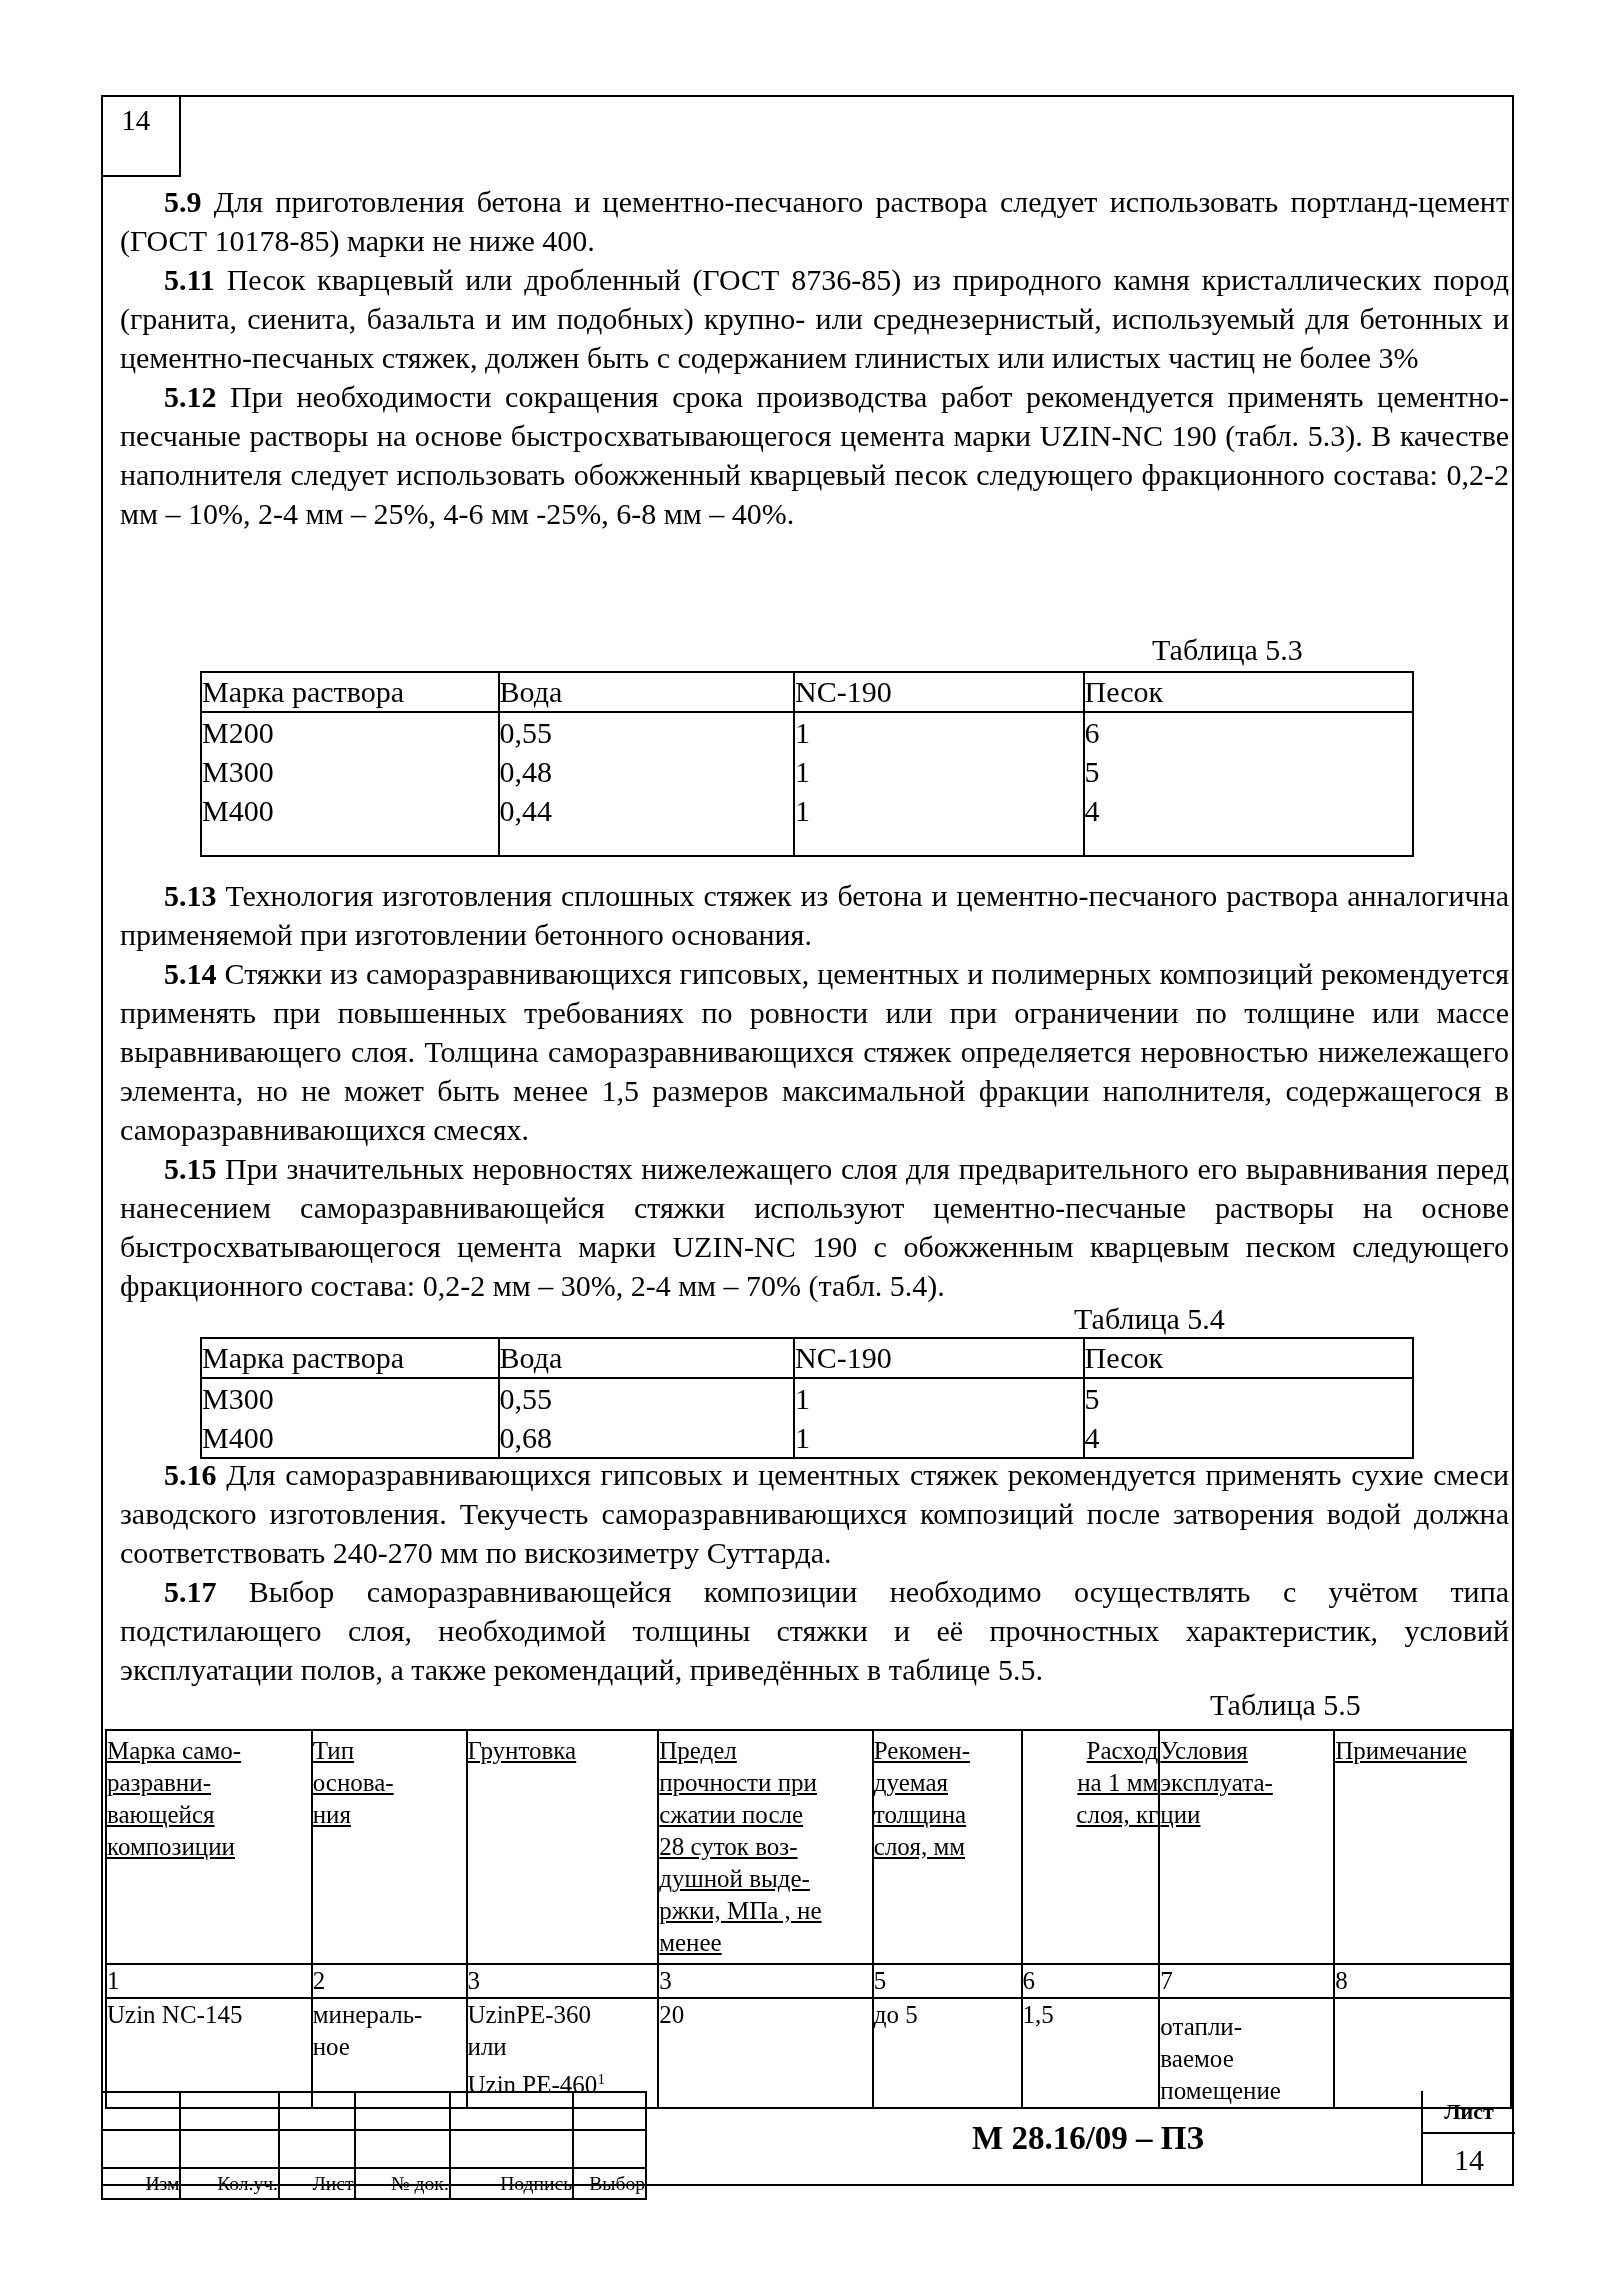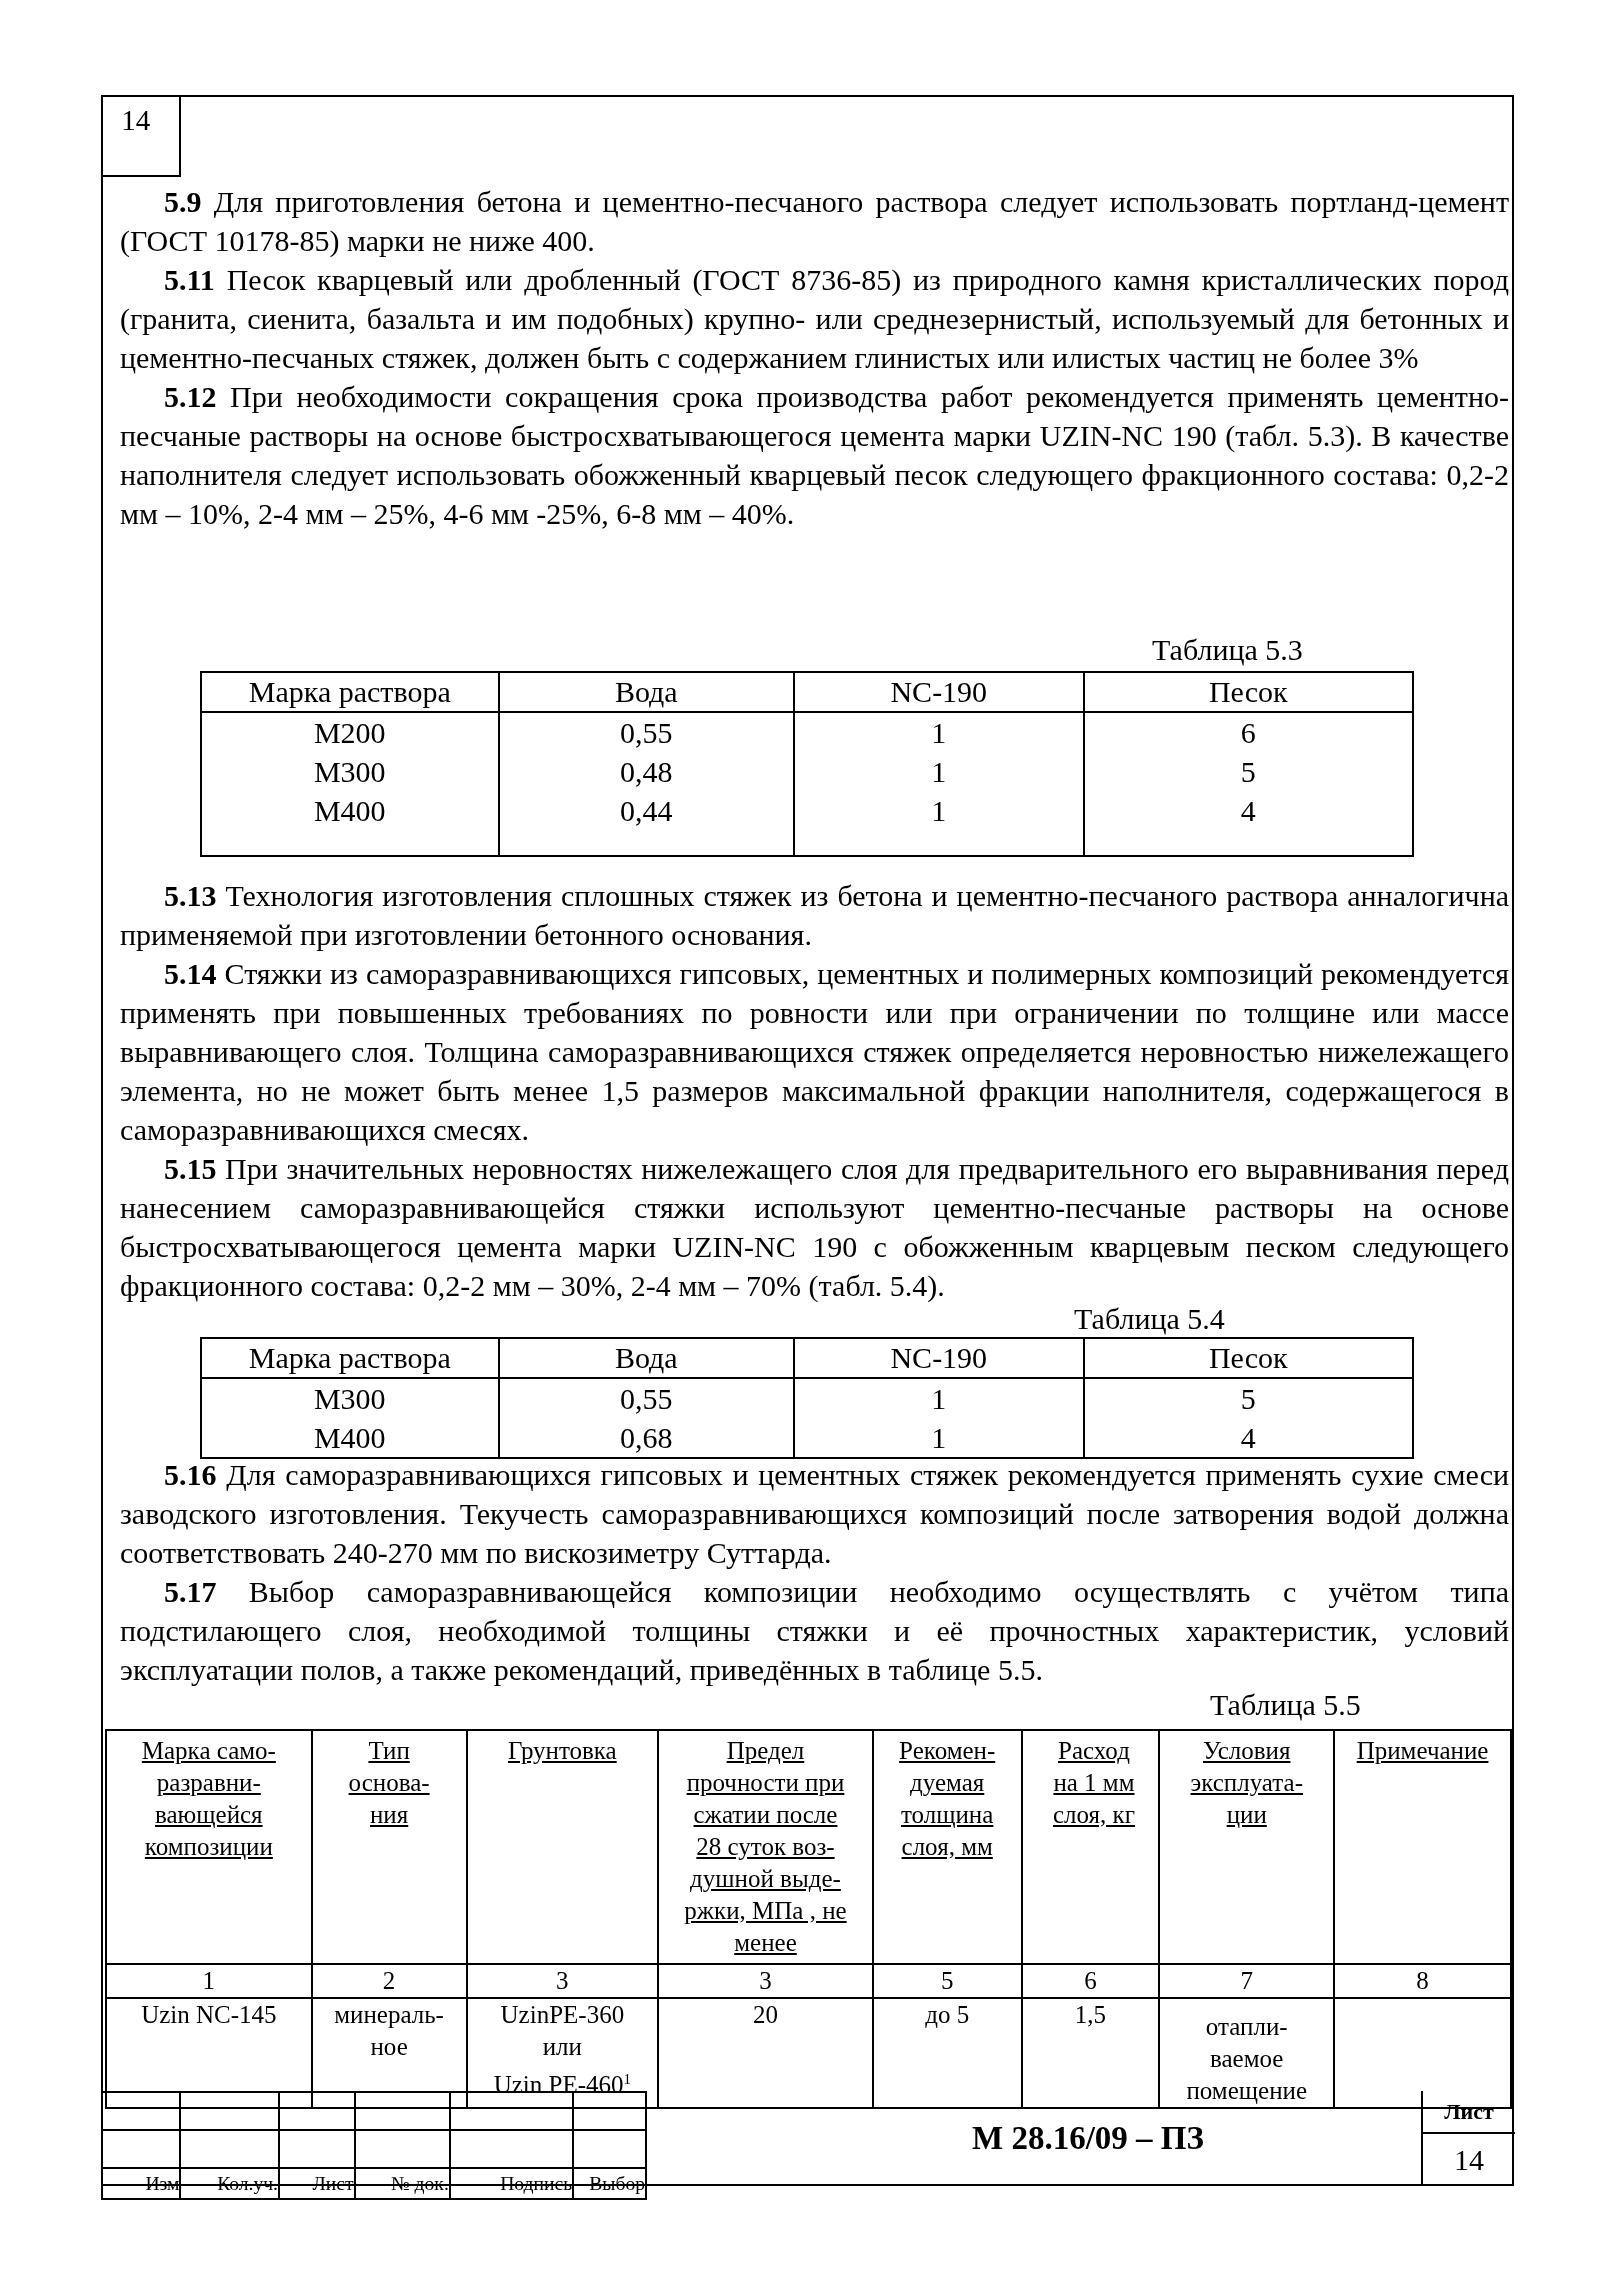--- a/index.html
+++ b/index.html
@@ -8,21 +8,21 @@
   .frame { position:absolute; left:101px; top:95px; width:1413px; height:2091px;
            border:2px solid #000; border-right-width:2.6px; box-sizing:border-box; }
   .pgbox { position:absolute; left:101px; top:95px; width:80px; height:82px;
            border:2px solid #000; box-sizing:border-box; font-size:29px; padding:6.5px 0 0 18.3px; }
   .text { position:absolute; left:120px; width:1389px; font-size:30px; line-height:39px;
           text-align:justify; }
   .para { text-indent:44px; margin:0; }
   .para b { font-weight:bold; }
   .caption { position:absolute; font-size:30px; }
   table.t { position:absolute; border-collapse:collapse; font-size:30px; }
-  table.t td, table.t th { border:2px solid #000; text-align:center; font-weight:normal; padding:0; }
+  table.t td, table.t th { border:2px solid #000; text-align:left; font-weight:normal; padding:0; }
   table.t34 td { border-top:none; border-bottom:none; line-height:39px; vertical-align:top; }
   table.t34 th { line-height:38px; }
   table.t55 { font-size:25px; line-height:32px; }
   table.t55 th { vertical-align:top; padding-top:3.9px; }
   table.t55 td { vertical-align:top; }
   .titleblock { position:absolute; left:101px; top:2091px; width:1415px; height:95px; }
   .tb-grid { position:absolute; left:0; top:0; border-collapse:collapse; }
   .tb-grid td { border:2px solid #000; height:29.4px; padding:0; font-size:19.6px; text-align:right; }
   .tb-code { position:absolute; left:544px; top:0; width:886px; height:95px;
              font-size:33px; font-weight:bold; display:flex; align-items:center; justify-content:center; }
@@ -167,21 +167,21 @@
       <div>душной выде-</div>
       <div>ржки, МПа , не</div>
       <div>менее</div>
     </th>
     <th>
       <div>Рекомен-</div>
       <div>дуемая</div>
       <div>толщина</div>
       <div>слоя, мм</div>
     </th>
-    <th style="text-align:center; padding-left:7px;">
+    <th style="text-align:right; padding-left:7px;">
       <div>Расход</div>
       <div>на 1 мм</div>
       <div>слоя, кг</div>
     </th>
     <th>
       <div>Условия</div>
       <div>эксплуата-</div>
       <div>ции</div>
     </th>
     <th>

